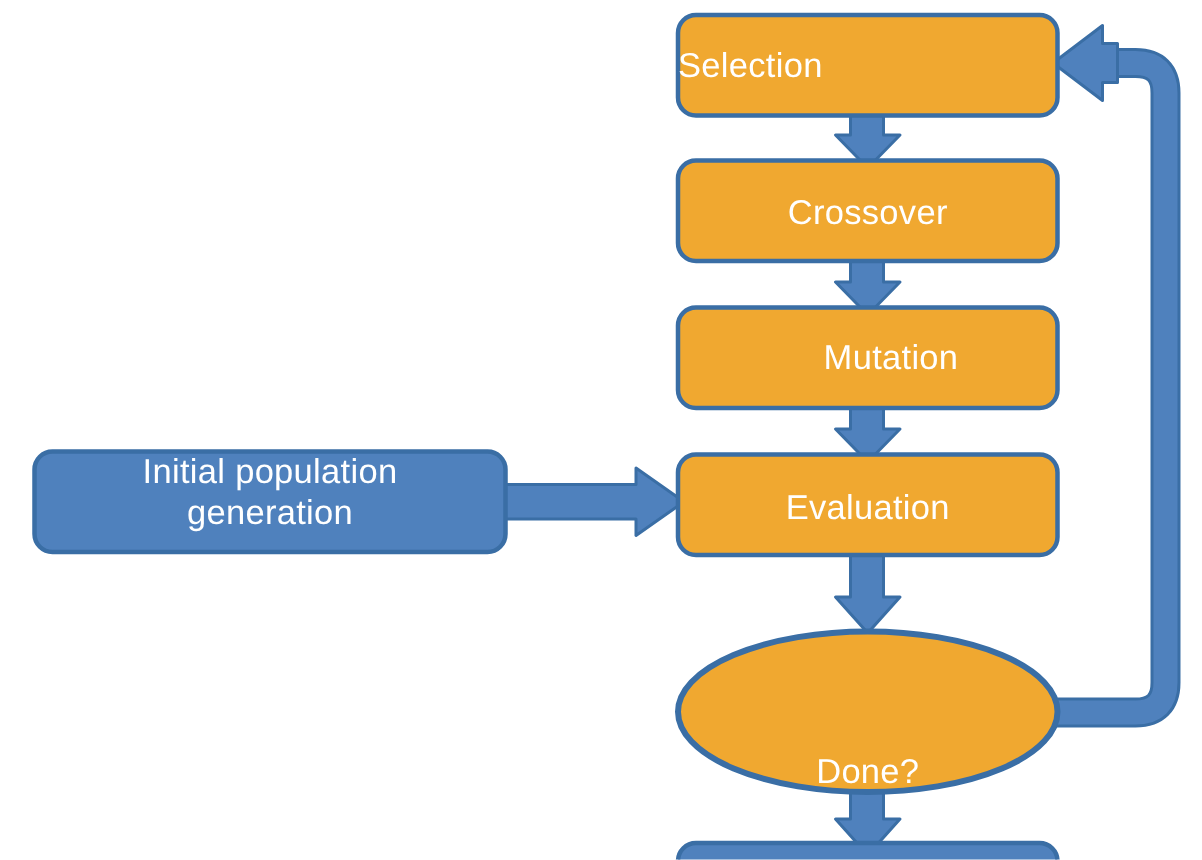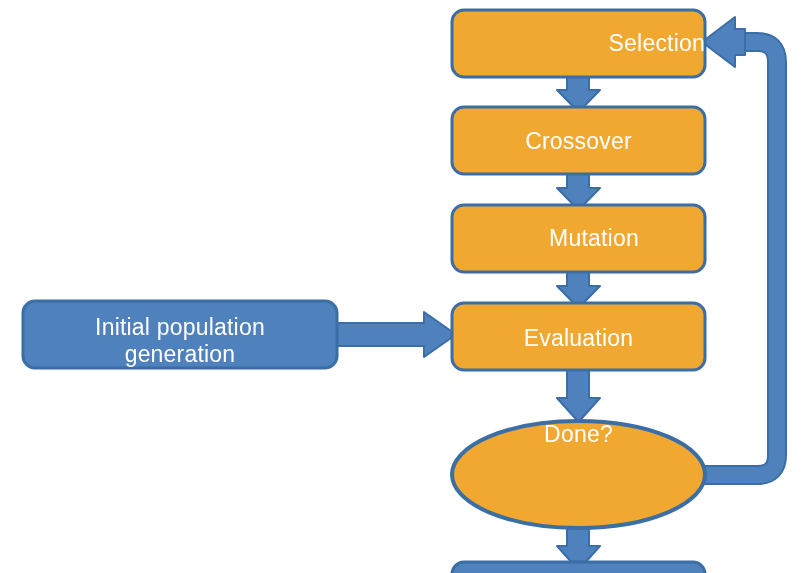--- a/index.html
+++ b/index.html
@@ -85,42 +85,42 @@
   <rect x="452" y="303" width="253" height="67" rx="12" ry="12" fill="#F0A830" stroke="#3A6EA5" stroke-width="3"></rect>
 
   <rect x="23" y="301" width="314" height="67" rx="12" ry="12" fill="#4F81BD" stroke="#3A6EA5" stroke-width="3"></rect>
 
   <ellipse cx="578.5" cy="474.5" rx="126.5" ry="53.5" fill="#F0A830" stroke="#3A6EA5" stroke-width="4"></ellipse>
 
   <rect x="452" y="562" width="253" height="50" rx="12" ry="12" fill="#4F81BD" stroke="#3A6EA5" stroke-width="3"></rect>
 
 </svg>
 
-<div class="node-label" style="left:452px; top:10px; width:253px; height:67px; display:flex; align-items:center; justify-content:flex-end;">
+<div class="node-label" style="left:452px; top:10px; width:253px; height:67px; display:flex; align-items:center; justify-content:flex-start;">
   <span>Selection</span>
 </div>
 
 <div class="node-label" style="left:452px; top:107px; width:253px; height:68px; display:flex; align-items:center; justify-content:center;">
   <span>Crossover</span>
 </div>
 
 <div class="node-label" style="left:452px; top:205px; width:284px; height:67px; display:flex; align-items:center; justify-content:center;">
   <span>Mutation</span>
 </div>
 
 <div class="node-label" style="left:452px; top:303px; width:253px; height:70px; display:flex; align-items:center; justify-content:center;">
   <span>Evaluation</span>
 </div>
 
-<div class="node-label" style="left:23px; top:301px; width:314px; height:67px; display:flex; align-items:flex-end; justify-content:center;">
+<div class="node-label" style="left:23px; top:301px; width:314px; height:67px; display:flex; align-items:flex-start; justify-content:center;">
   <span>Initial population
 generation</span>
 </div>
 
-<div class="node-label" style="left:452px; top:421px; width:253px; height:107px; display:flex; align-items:flex-start; justify-content:center;">
+<div class="node-label" style="left:452px; top:421px; width:253px; height:107px; display:flex; align-items:flex-end; justify-content:center;">
   <span>Done?</span>
 </div>
 
 <div class="edge-label" style="left:697px; top:428px; width:40px;">
   <span>No</span>
 </div>
 
 <div class="edge-label" style="left:592px; top:534px; width:44px;font-family:Liberation Mono, monospace;">
   <span>Yes</span>
 </div>

